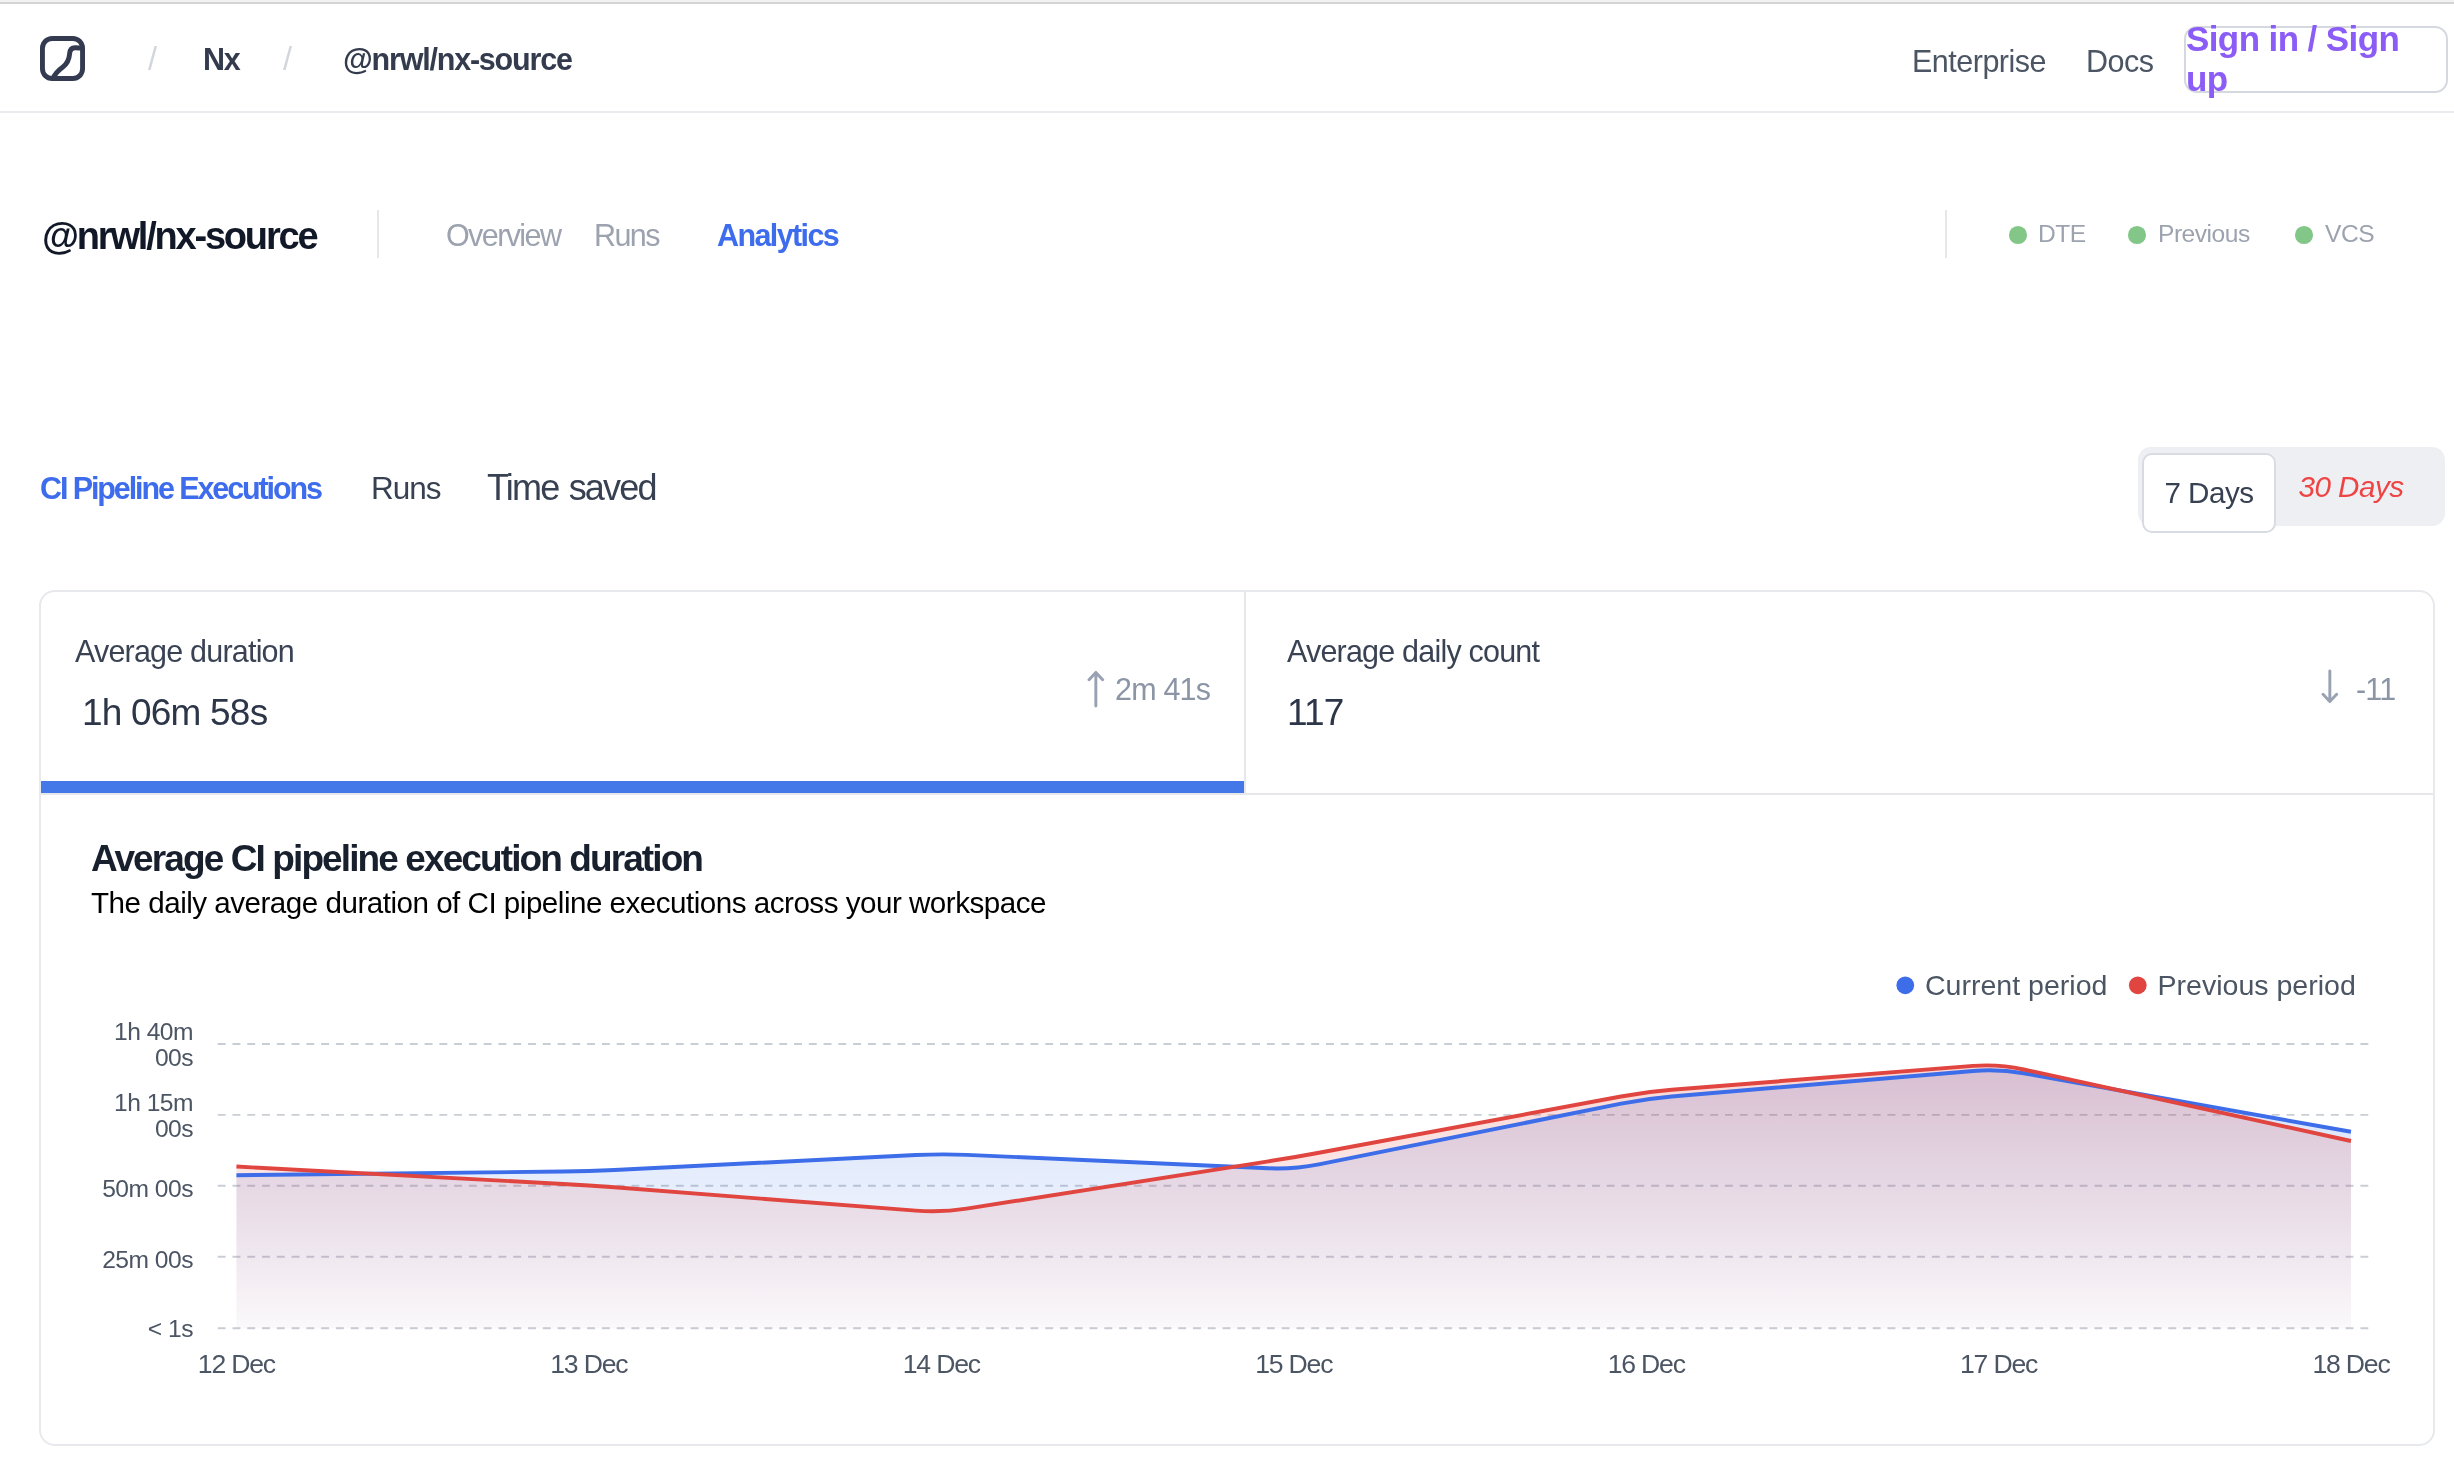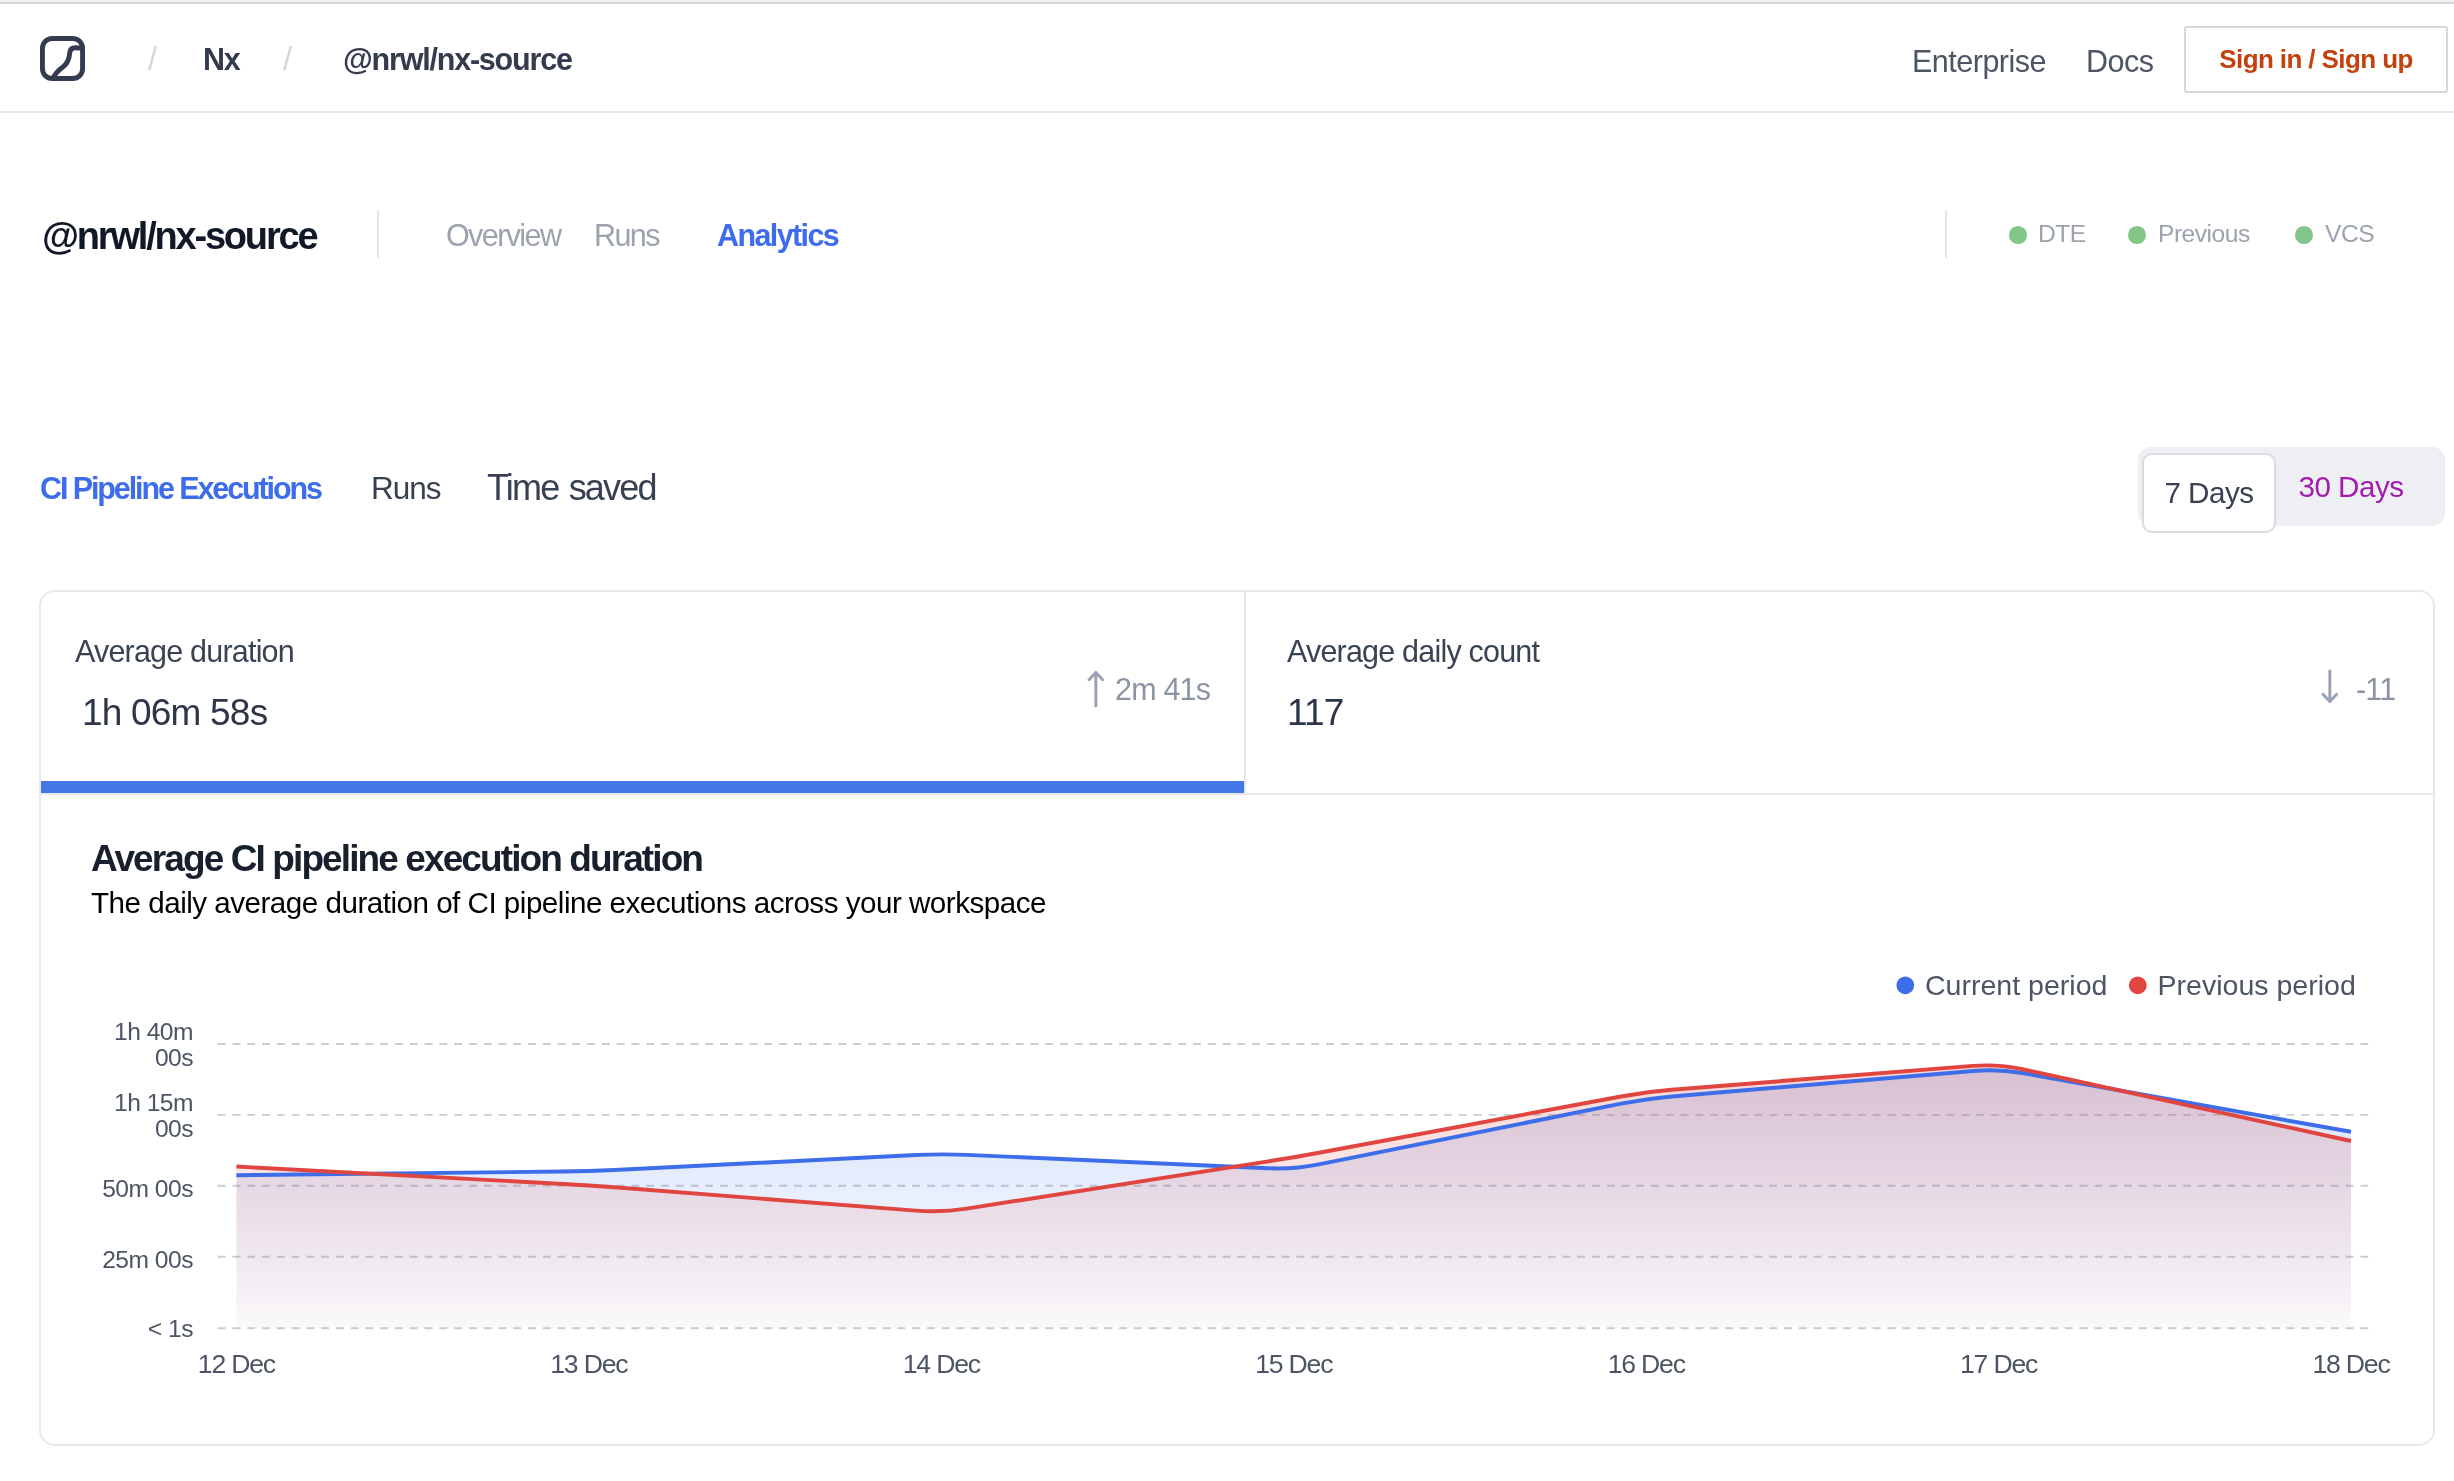--- a/index.html
+++ b/index.html
@@ -21,22 +21,22 @@
     <path d="M13.0,43.5 C16.0,37.3 19.4,34.5 23.4,31.6 C27.9,28.3 29.9,23.6 30.3,17.9 C30.6,13.6 33.0,11.8 36.5,12.0 C39.0,12.2 41.7,12.4 43.5,12.2" stroke="#343b50" stroke-width="5" stroke-linecap="butt" fill="none"></path>
   </svg>
 
   <div class="abs cv" style="left:148px;top:59px;font-size:32.5px;color:#d3d7dd;">/</div>
   <div class="abs cv" style="left:203px;top:59px;font-size:30.5px;font-weight:700;color:#333b4d;letter-spacing:-1.2px;">Nx</div>
   <div class="abs cv" style="left:283px;top:59px;font-size:32.5px;color:#d3d7dd;">/</div>
   <div class="abs cv" style="left:343px;top:59px;font-size:30.5px;font-weight:600;color:#333b4d;letter-spacing:-1.2px;">@nrwl/nx-source</div>
 
   <div class="abs cv" style="left:1912px;top:61px;font-size:30.5px;color:#4b5563;letter-spacing:-0.5px;">Enterprise</div>
   <div class="abs cv" style="left:2086px;top:61px;font-size:30.5px;color:#4b5563;letter-spacing:-0.5px;">Docs</div>
-  <div class="abs" style="left:2184px;top:25.6px;width:264px;height:67px;border:2px solid #d5d9df;border-radius:3px;background:#fff;
-       display:flex;align-items:center;justify-content:center;font-size:26px;font-weight:600;color:#c2410c;letter-spacing:-0.6px;">Sign in / Sign up</div>
+  <div class="abs" style="left:2184px;top:25.6px;width:264px;height:67px;border:2px solid #d5d9df;border-radius:13px;background:#fff;
+       display:flex;align-items:center;justify-content:center;font-size:35px;font-weight:600;color:#8b5cf6;letter-spacing:-0.6px;">Sign in / Sign up</div>
 
   <div class="abs cv" style="left:42px;top:236px;font-size:38px;font-weight:700;color:#111827;letter-spacing:-2.2px;">@nrwl/nx-source</div>
   <div class="abs" style="left:377px;top:210px;width:2px;height:48px;background:#e5e7eb;"></div>
   <div class="abs cv" style="left:446px;top:235px;font-size:30.5px;color:#9ca3af;letter-spacing:-1.6px;">Overview</div>
   <div class="abs cv" style="left:594px;top:235px;font-size:30.5px;color:#9ca3af;letter-spacing:-1.6px;">Runs</div>
   <div class="abs cv" style="left:693px;top:235px;font-size:30.5px;font-weight:600;color:#3d6cec;letter-spacing:-1.6px;margin-left:24px;">Analytics</div>
 
   <div class="abs" style="left:1945px;top:210px;width:2px;height:48px;background:#e5e7eb;"></div>
   <div class="abs" style="left:2009px;top:226px;width:17.7px;height:17.7px;border-radius:50%;background:#83c788;"></div>
   <div class="abs cv" style="left:2038px;top:234px;font-size:24.6px;color:#9ca3af;letter-spacing:-0.5px;">DTE</div>
@@ -45,21 +45,21 @@
   <div class="abs" style="left:2295px;top:226px;width:17.7px;height:17.7px;border-radius:50%;background:#83c788;"></div>
   <div class="abs cv" style="left:2325px;top:234px;font-size:24.6px;color:#9ca3af;letter-spacing:-0.5px;">VCS</div>
 
   <div class="abs cv" style="left:40px;top:488px;font-size:30.5px;font-weight:600;color:#3d6cec;letter-spacing:-2.1px;">CI Pipeline Executions</div>
   <div class="abs cv" style="left:371px;top:488px;font-size:31.5px;color:#374151;letter-spacing:-1px;">Runs</div>
   <div class="abs cv" style="left:487px;top:488px;font-size:36px;color:#374151;letter-spacing:-1.8px;word-spacing:2px;">Time saved</div>
 
   <div class="abs" style="left:2138px;top:447px;width:307px;height:79px;background:#edeff3;border-radius:12.8px;"></div>
   <div class="abs" style="left:2142px;top:453px;width:134px;height:80px;background:#fff;border:2px solid #d8dce2;border-radius:9.9px;
        display:flex;align-items:center;justify-content:center;font-size:29.6px;font-weight:500;color:#374151;letter-spacing:-0.5px;">7 Days</div>
-  <div class="abs cv" style="left:2282px;top:487px;font-size:29.6px;color:#a21caf;letter-spacing:-0.5px;width:138px;text-align:center;">30 Days</div>
+  <div class="abs cv" style="left:2282px;top:487px;font-size:29.6px;color:#ef4444;letter-spacing:-0.5px;width:138px;text-align:center;font-style:italic;">30 Days</div>
 
   <div class="abs" style="left:39px;top:590px;width:2396px;height:856px;background:#fff;border:2px solid #e7e9ed;border-radius:15.8px;"></div>
 
   <div class="abs" style="left:1244px;top:592px;width:2px;height:202px;background:#e5e7eb;"></div>
   <div class="abs" style="left:41px;top:793px;width:2392px;height:2px;background:#e5e7eb;"></div>
   <div class="abs" style="left:41px;top:781px;width:1203px;height:11.8px;background:#4477e8;"></div>
 
   <div class="abs cv" style="left:75px;top:651px;font-size:30.5px;color:#3a4354;letter-spacing:-0.8px;">Average duration</div>
   <div class="abs cv" style="left:82px;top:713px;font-size:37px;font-weight:500;color:#2c3648;letter-spacing:-0.8px;">1h 06m 58s</div>
   <svg class="abs" style="left:1087px;top:669px;" width="17.7" height="39" viewBox="0 0 18 40">

